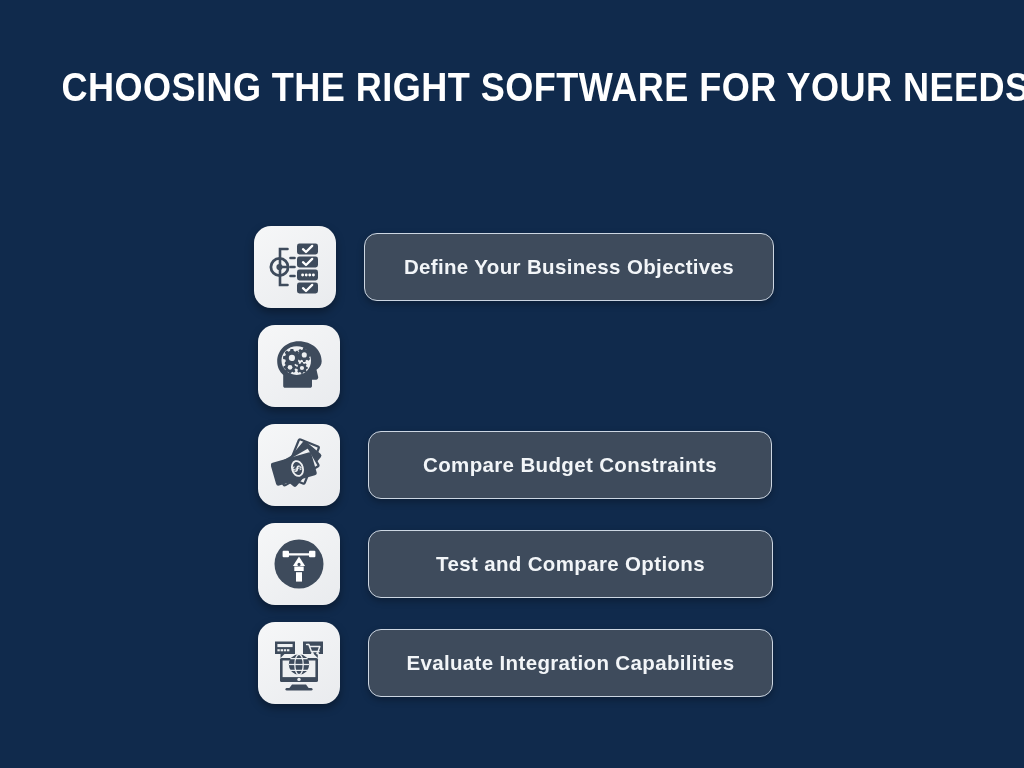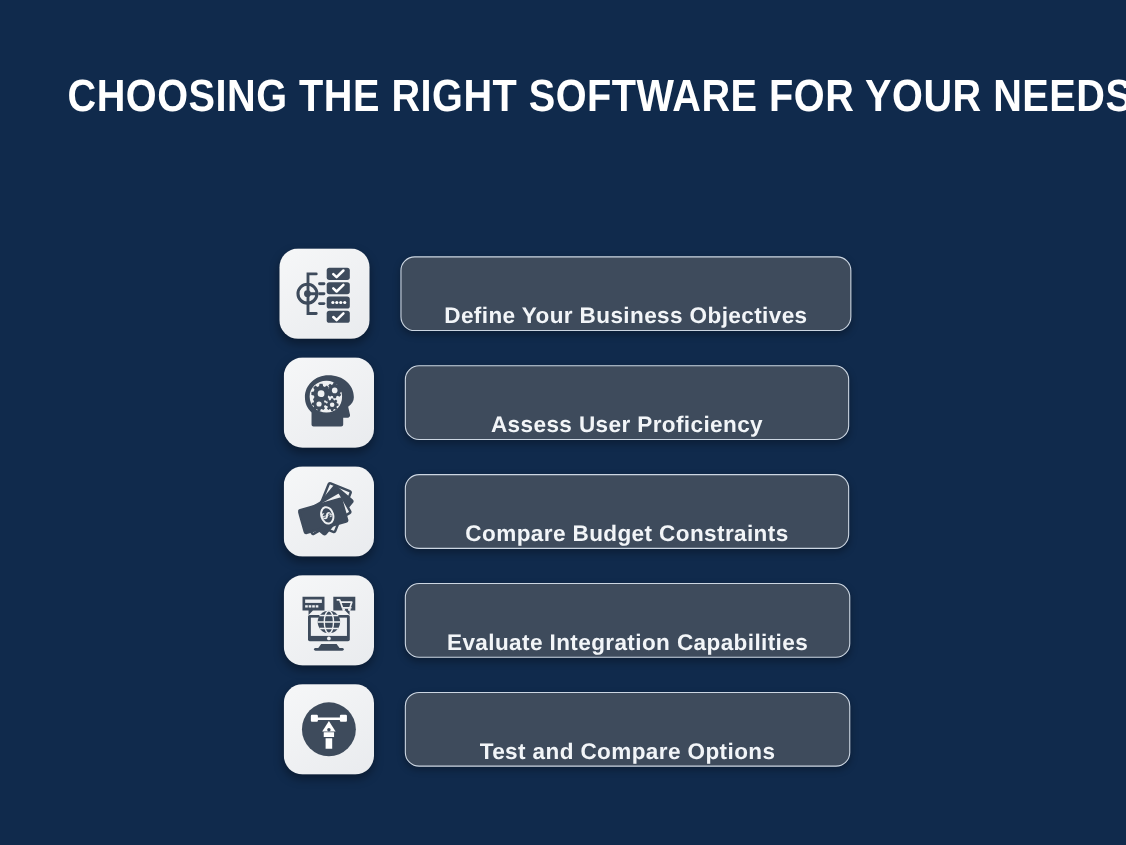--- a/index.html
+++ b/index.html
@@ -78,21 +78,21 @@
 
   
   .step-pill {
     flex: 1 1 auto;
     height: 68px;
     box-sizing: border-box;
     border-radius: 13px;
     background: #3e4b5c;
     border: 1.6px solid #ccd6e2;
     display: flex;
-    align-items: flex-end;
+    align-items: center;
     justify-content: center;
     box-shadow: 0 3px 7px rgba(0,0,0,0.28);
   }
   .step-pill .pill-label {
     color: #f2f5f8;
     font-size: 20.5px;
     font-weight: bold;
     letter-spacing: 0.35px;
     text-align: center;
     white-space: nowrap;
@@ -179,23 +179,20 @@
               <circle cx="19.03" cy="29.3" r="2.35" fill="#eef0f2"></circle>
             </g>
             <g fill="#3e4b5c">
               <path d="M29.7 25.6l.33-1.4h1.85l.33 1.4c.33.1.63.23.92.4l1.25-.79 1.31 1.31-.79 1.25c.17.29.3.59.4.92l1.4.33v1.85l-1.4.33c-.1.33-.23.63-.4.92l.79 1.25-1.31 1.31-1.25-.79c-.29.17-.59.3-.92.4l-.33 1.4h-1.85l-.33-1.4c-.33-.1-.63-.23-.92-.4l-1.25.79-1.31-1.31.79-1.25c-.17-.29-.3-.59-.4-.92l-1.4-.33v-1.85l1.4-.33c.1-.33.23-.63.4-.92l-.79-1.25 1.31-1.31 1.25.79c.29-.17.59-.3.92-.4z"></path>
               <circle cx="30.95" cy="29.98" r="2.1" fill="#eef0f2"></circle>
             </g>
           </svg>
         </span>
       </div>
       <div class="tile-gap"></div>
-      <div class="step-pill">
-        <span class="pill-label">Assess User Proficiency</span>
-      </div>
     </div>
 
     <div class="step-row r3">
       <div class="icon-tile">
         <span>
           <svg width="56" height="56" viewBox="0 0 56 56">
             <g>
               <rect x="20" y="4.5" width="21.5" height="40" rx="1.4" fill="#eef0f2" stroke="#3e4b5c" stroke-width="2.2" transform="rotate(22 30.75 24.5)"></rect>
               <rect x="18" y="7" width="21.5" height="40" rx="1.4" fill="#3e4b5c" stroke="#3e4b5c" stroke-width="2.2" transform="rotate(40 28.75 27)"></rect>
               <rect x="14.5" y="9.5" width="21.5" height="40" rx="1.4" fill="#eef0f2" stroke="#3e4b5c" stroke-width="2.2" transform="rotate(60 25.25 29.5)"></rect>
@@ -204,66 +201,20 @@
             <g transform="rotate(74 26.5 31.5)">
               <ellipse cx="26.5" cy="31.5" rx="7.6" ry="5.4" fill="none" stroke="#eef0f2" stroke-width="1.8"></ellipse>
               <text x="26.5" y="36" font-family="'Liberation Serif', serif" font-size="12.5" font-weight="bold" fill="#eef0f2" text-anchor="middle">$</text>
             </g>
           </svg>
         </span>
       </div>
       <div class="tile-gap"></div>
       <div class="step-pill">
         <span class="pill-label">Compare Budget Constraints</span>
-      </div>
-    </div>
-
-    <div class="step-row r4">
-      <div class="icon-tile">
-        <span>
-          <svg width="58" height="58" viewBox="0 0 58 58">
-
-            <rect x="10" y="24" width="38" height="24" rx="1.6" fill="#3e4b5c"></rect>
-            <rect x="12.6" y="26.5" width="32.8" height="16.6" fill="#eef0f2"></rect>
-            <circle cx="29" cy="45.4" r="1.7" fill="#eef0f2"></circle>
-            <path d="M22 50.5h14l3 4H19z" fill="#3e4b5c"></path>
-            <rect x="15.5" y="54" width="27" height="2.6" rx="1.3" fill="#3e4b5c"></rect>
-
-            <path d="M5 7.5h20v12.6H14.5L10.5 24v-3.9H5z" fill="#3e4b5c"></path>
-            <rect x="7.4" y="10" width="15.2" height="3.1" fill="#eef0f2"></rect>
-            <g fill="#eef0f2">
-              <rect x="7.4" y="15.2" width="2.4" height="2.1"></rect>
-              <rect x="10.6" y="15.2" width="2.4" height="2.1"></rect>
-              <rect x="13.8" y="15.2" width="2.4" height="2.1"></rect>
-              <rect x="17" y="15.2" width="2.4" height="2.1"></rect>
-            </g>
-
-            <path d="M33 7.5h20v12.6h-5.2V24l-4-3.9H33z" fill="#3e4b5c"></path>
-            <g stroke="#eef0f2" stroke-width="1.5" fill="none" stroke-linecap="round" stroke-linejoin="round">
-              <path d="M36.6 10.4h2.3l2.5 7.2h7.6"></path>
-              <path d="M39.6 12.4h10.2l-1.4 4.1"></path>
-            </g>
-            <g fill="#eef0f2">
-              <circle cx="42.4" cy="19.3" r="1.25"></circle>
-              <circle cx="47.6" cy="19.3" r="1.25"></circle>
-            </g>
-
-            <circle cx="29" cy="30.5" r="10.2" fill="#3e4b5c"></circle>
-            <g stroke="#eef0f2" stroke-width="1.25" fill="none">
-              <ellipse cx="29" cy="30.5" rx="4.2" ry="10.2"></ellipse>
-              <line x1="18.8" y1="30.5" x2="39.2" y2="30.5"></line>
-              <path d="M20.4 24.6h17.2"></path>
-              <path d="M20.4 36.4h17.2"></path>
-            </g>
-          </svg>
-        </span>
-      </div>
-      <div class="tile-gap"></div>
-      <div class="step-pill">
-        <span class="pill-label">Evaluate Integration Capabilities</span>
       </div>
     </div>
 
     <div class="step-row r5">
       <div class="icon-tile">
         <span>
           <svg width="62" height="62" viewBox="0 0 62 62">
             <circle cx="31" cy="31" r="24.5" fill="#3e4b5c"></circle>
             <g fill="#ffffff">
               <rect x="18" y="20.2" width="26" height="2.4" rx="1.2"></rect>
@@ -276,14 +227,60 @@
             </g>
           </svg>
         </span>
       </div>
       <div class="tile-gap"></div>
       <div class="step-pill">
         <span class="pill-label">Test and Compare Options</span>
       </div>
     </div>
 
+    <div class="step-row r4">
+      <div class="icon-tile">
+        <span>
+          <svg width="58" height="58" viewBox="0 0 58 58">
+
+            <rect x="10" y="24" width="38" height="24" rx="1.6" fill="#3e4b5c"></rect>
+            <rect x="12.6" y="26.5" width="32.8" height="16.6" fill="#eef0f2"></rect>
+            <circle cx="29" cy="45.4" r="1.7" fill="#eef0f2"></circle>
+            <path d="M22 50.5h14l3 4H19z" fill="#3e4b5c"></path>
+            <rect x="15.5" y="54" width="27" height="2.6" rx="1.3" fill="#3e4b5c"></rect>
+
+            <path d="M5 7.5h20v12.6H14.5L10.5 24v-3.9H5z" fill="#3e4b5c"></path>
+            <rect x="7.4" y="10" width="15.2" height="3.1" fill="#eef0f2"></rect>
+            <g fill="#eef0f2">
+              <rect x="7.4" y="15.2" width="2.4" height="2.1"></rect>
+              <rect x="10.6" y="15.2" width="2.4" height="2.1"></rect>
+              <rect x="13.8" y="15.2" width="2.4" height="2.1"></rect>
+              <rect x="17" y="15.2" width="2.4" height="2.1"></rect>
+            </g>
+
+            <path d="M33 7.5h20v12.6h-5.2V24l-4-3.9H33z" fill="#3e4b5c"></path>
+            <g stroke="#eef0f2" stroke-width="1.5" fill="none" stroke-linecap="round" stroke-linejoin="round">
+              <path d="M36.6 10.4h2.3l2.5 7.2h7.6"></path>
+              <path d="M39.6 12.4h10.2l-1.4 4.1"></path>
+            </g>
+            <g fill="#eef0f2">
+              <circle cx="42.4" cy="19.3" r="1.25"></circle>
+              <circle cx="47.6" cy="19.3" r="1.25"></circle>
+            </g>
+
+            <circle cx="29" cy="30.5" r="10.2" fill="#3e4b5c"></circle>
+            <g stroke="#eef0f2" stroke-width="1.25" fill="none">
+              <ellipse cx="29" cy="30.5" rx="4.2" ry="10.2"></ellipse>
+              <line x1="18.8" y1="30.5" x2="39.2" y2="30.5"></line>
+              <path d="M20.4 24.6h17.2"></path>
+              <path d="M20.4 36.4h17.2"></path>
+            </g>
+          </svg>
+        </span>
+      </div>
+      <div class="tile-gap"></div>
+      <div class="step-pill">
+        <span class="pill-label">Evaluate Integration Capabilities</span>
+      </div>
+    </div>
+
   </div>
 </div>
 
 </body></html>

